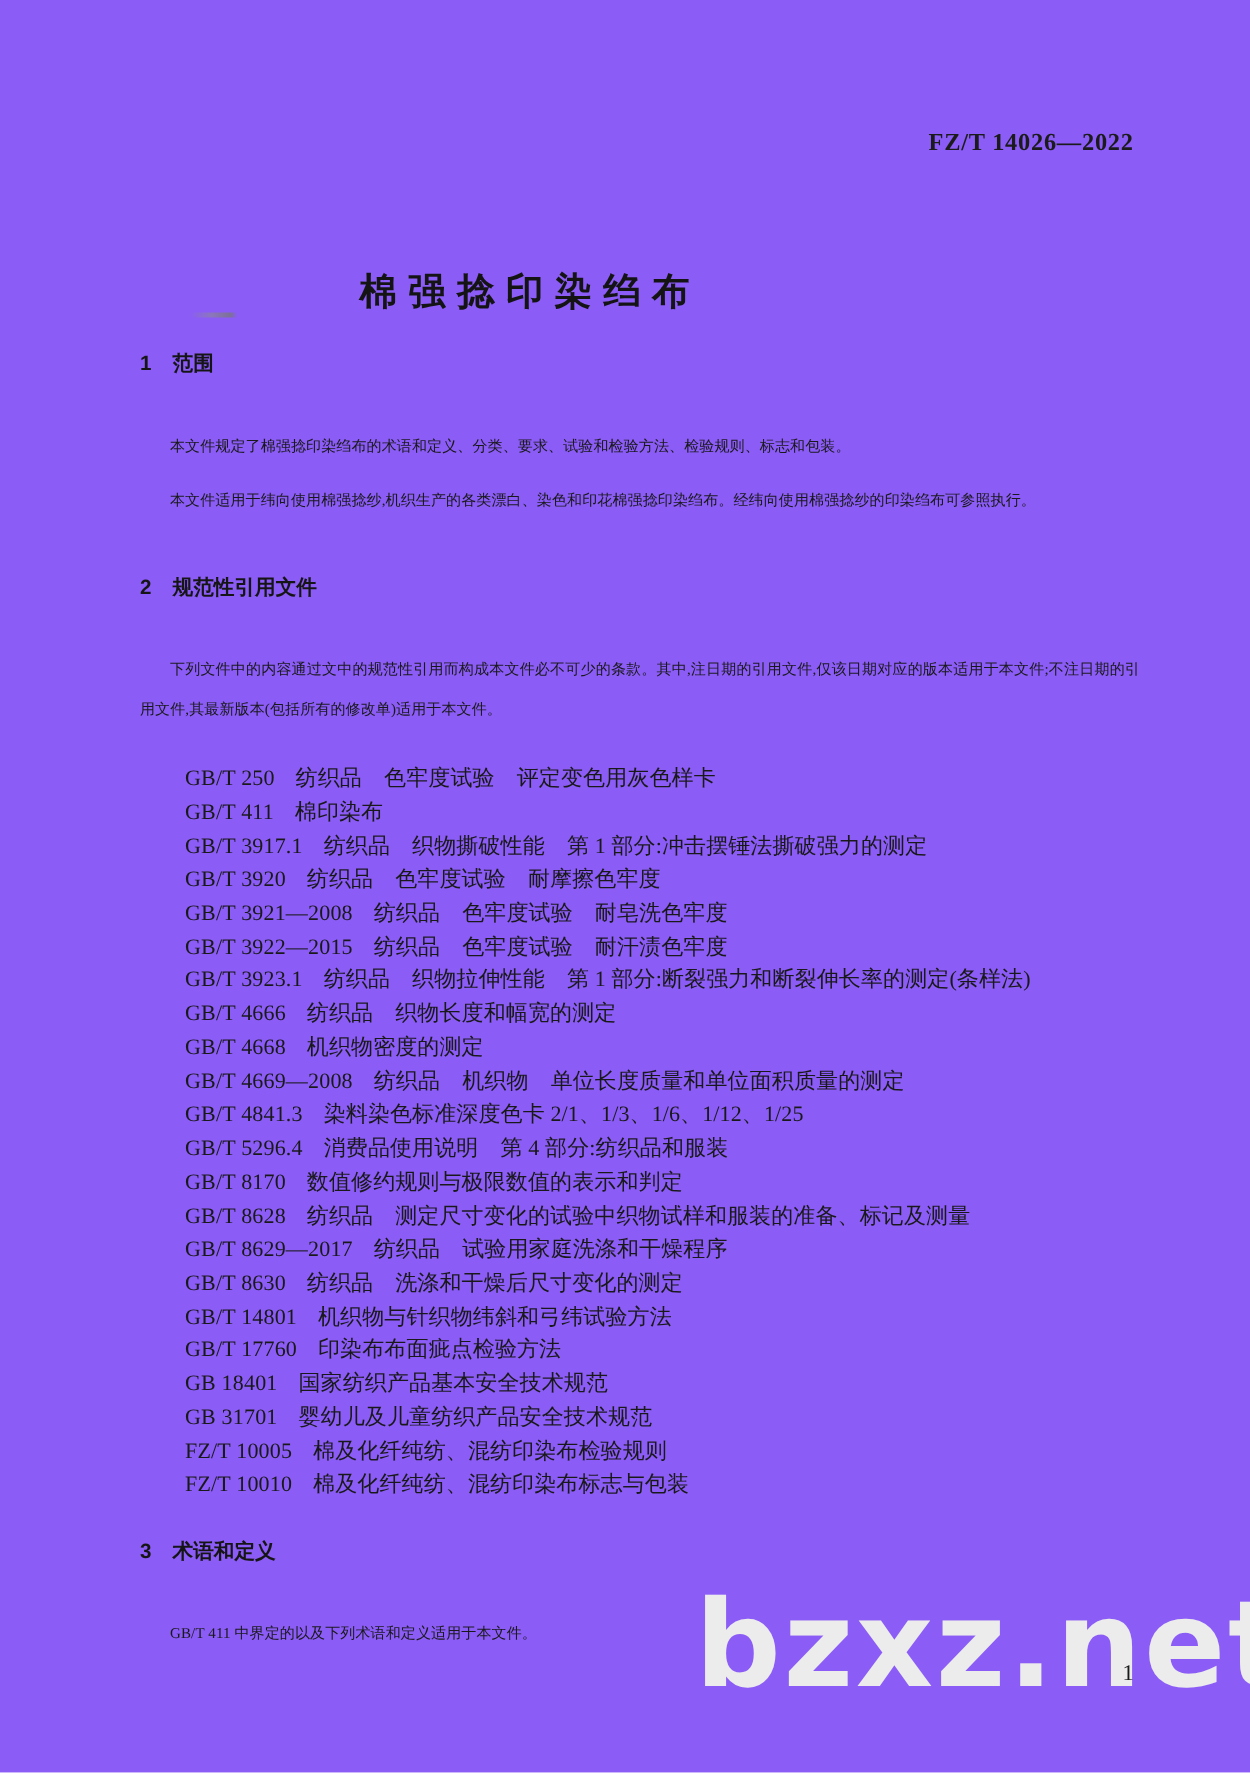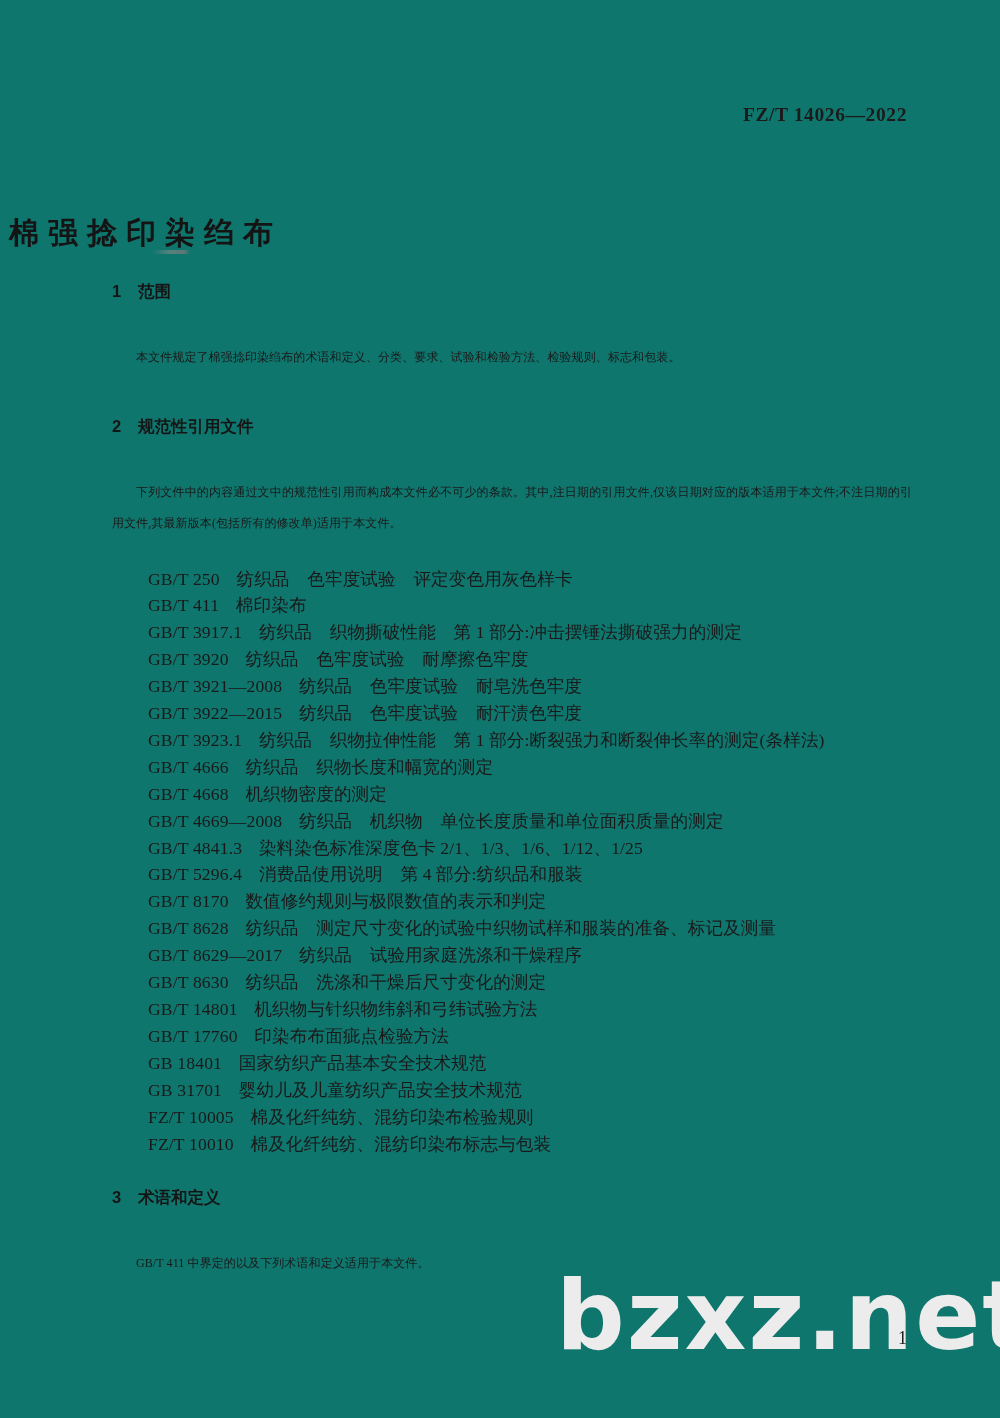--- a/index.html
+++ b/index.html
@@ -32,21 +32,21 @@
     color: #1b1b1b;
     white-space: nowrap;
   }
 
   
   #doc-title {
     position: absolute;
     top: 193px;
     left: 0;
     width: 839px;
-    text-align: left;
+    text-align: center;
     font-family: "Liberation Sans", "DejaVu Sans", sans-serif;
     font-weight: bold;
     font-size: 30px;
     letter-spacing: 9px;
     text-indent: 9px;
     color: #141414;
   }
 
   
   #scan-artifact {
@@ -148,35 +148,36 @@
     right: 93px;
     top: 1328px;
     font-family: "Liberation Serif", "DejaVu Serif", serif;
     font-size: 18px;
     color: #1b1b1b;
   }
 </style>
 </head>
 <body>
 
-<div id="page" style="background: #0f766e;">
+<div id="page" style="background: #8b5cf6;">
 
   <div id="running-header">FZ/T 14026—2022</div>
 
   <h1 id="doc-title">棉强捻印染绉布</h1>
 
   <div id="scan-artifact"></div>
 
   <div id="body-flow">
 
     <div class="clause-head">
       <span class="num">1</span><span>范围</span>
     </div>
     <div class="sp-h1"></div>
     <p class="para indent">本文件规定了棉强捻印染绉布的术语和定义、分类、要求、试验和检验方法、检验规则、标志和包装。</p>
+    <p class="para indent">本文件适用于纬向使用棉强捻纱,机织生产的各类漂白、染色和印花棉强捻印染绉布。经纬向使用棉强捻纱的印染绉布可参照执行。</p>
 
     <div class="sp-h2"></div>
 
     <div class="clause-head">
       <span class="num">2</span><span>规范性引用文件</span>
     </div>
     <div class="sp-h3"></div>
     <p class="para indent">下列文件中的内容通过文中的规范性引用而构成本文件必不可少的条款。其中,注日期的引用文件,仅该日期对应的版本适用于本文件;不注日期的引用文件,其最新版本(包括所有的修改单)适用于本文件。</p>
 
     <div class="sp-h4"></div>

